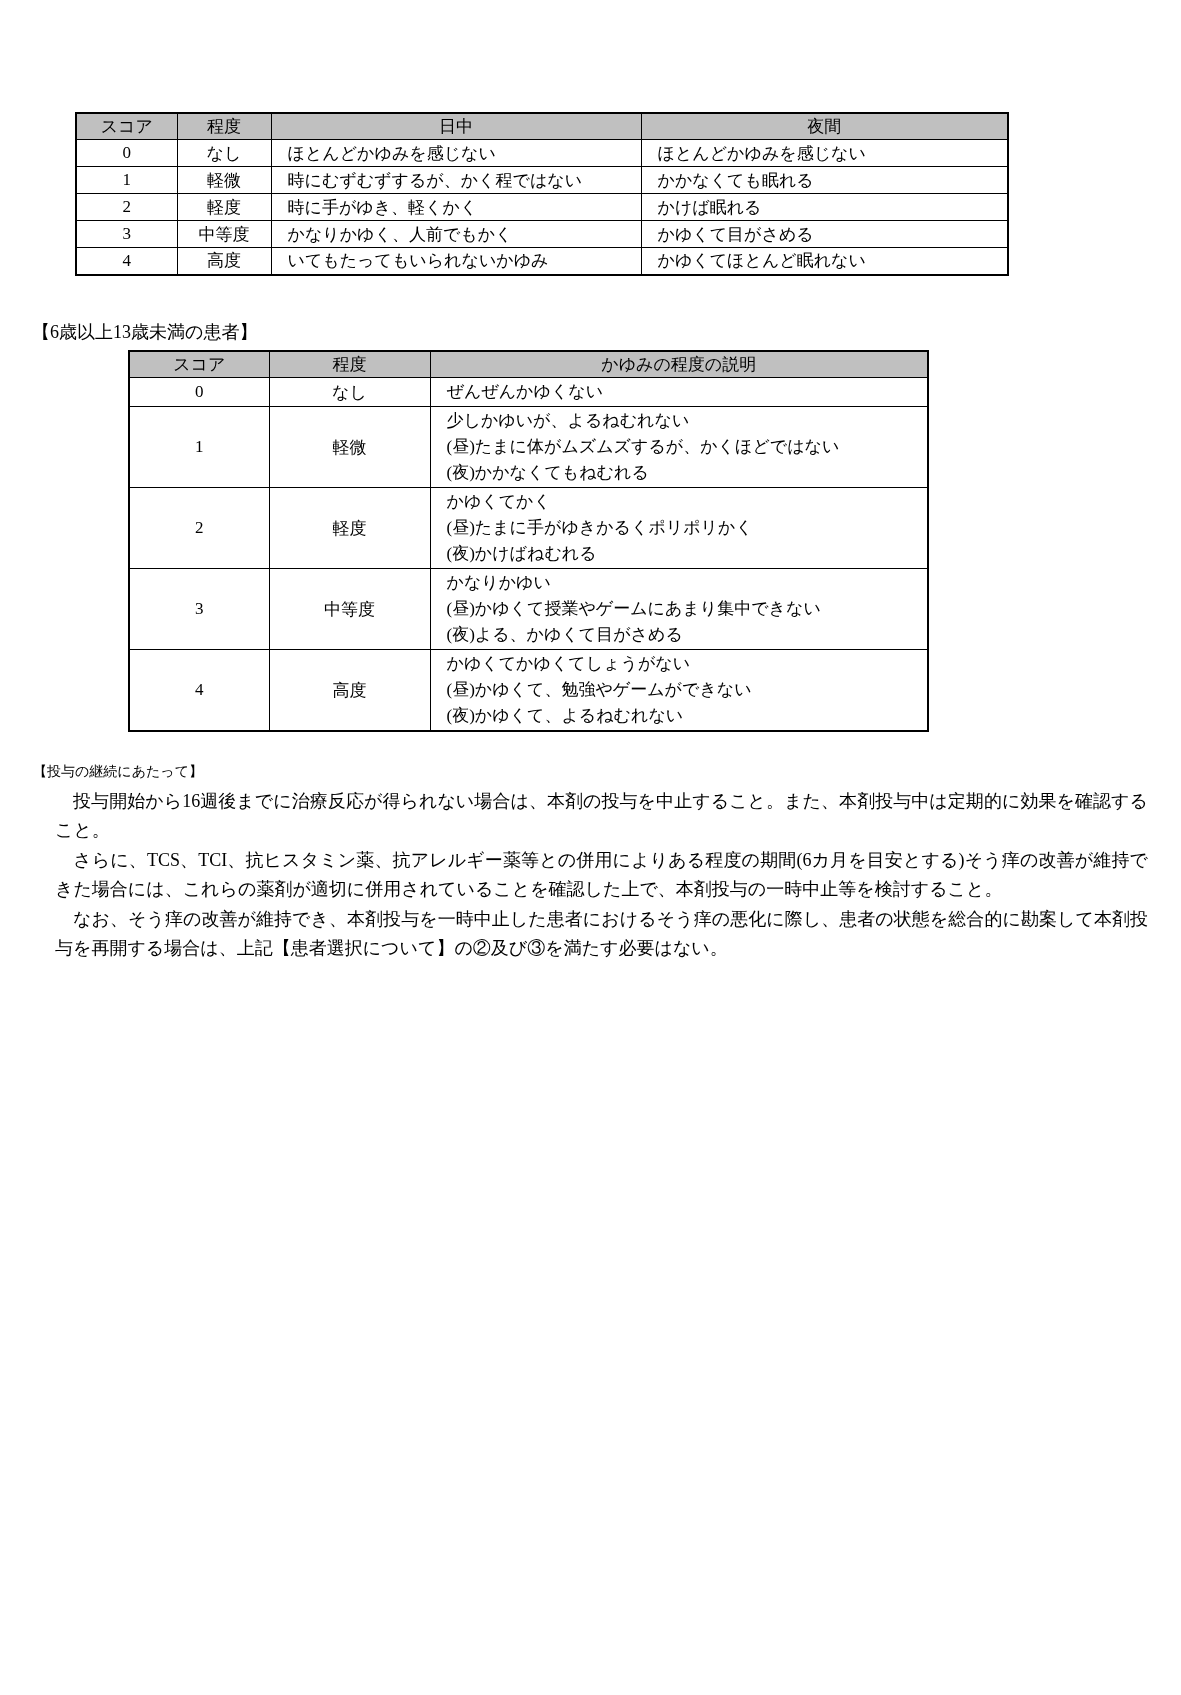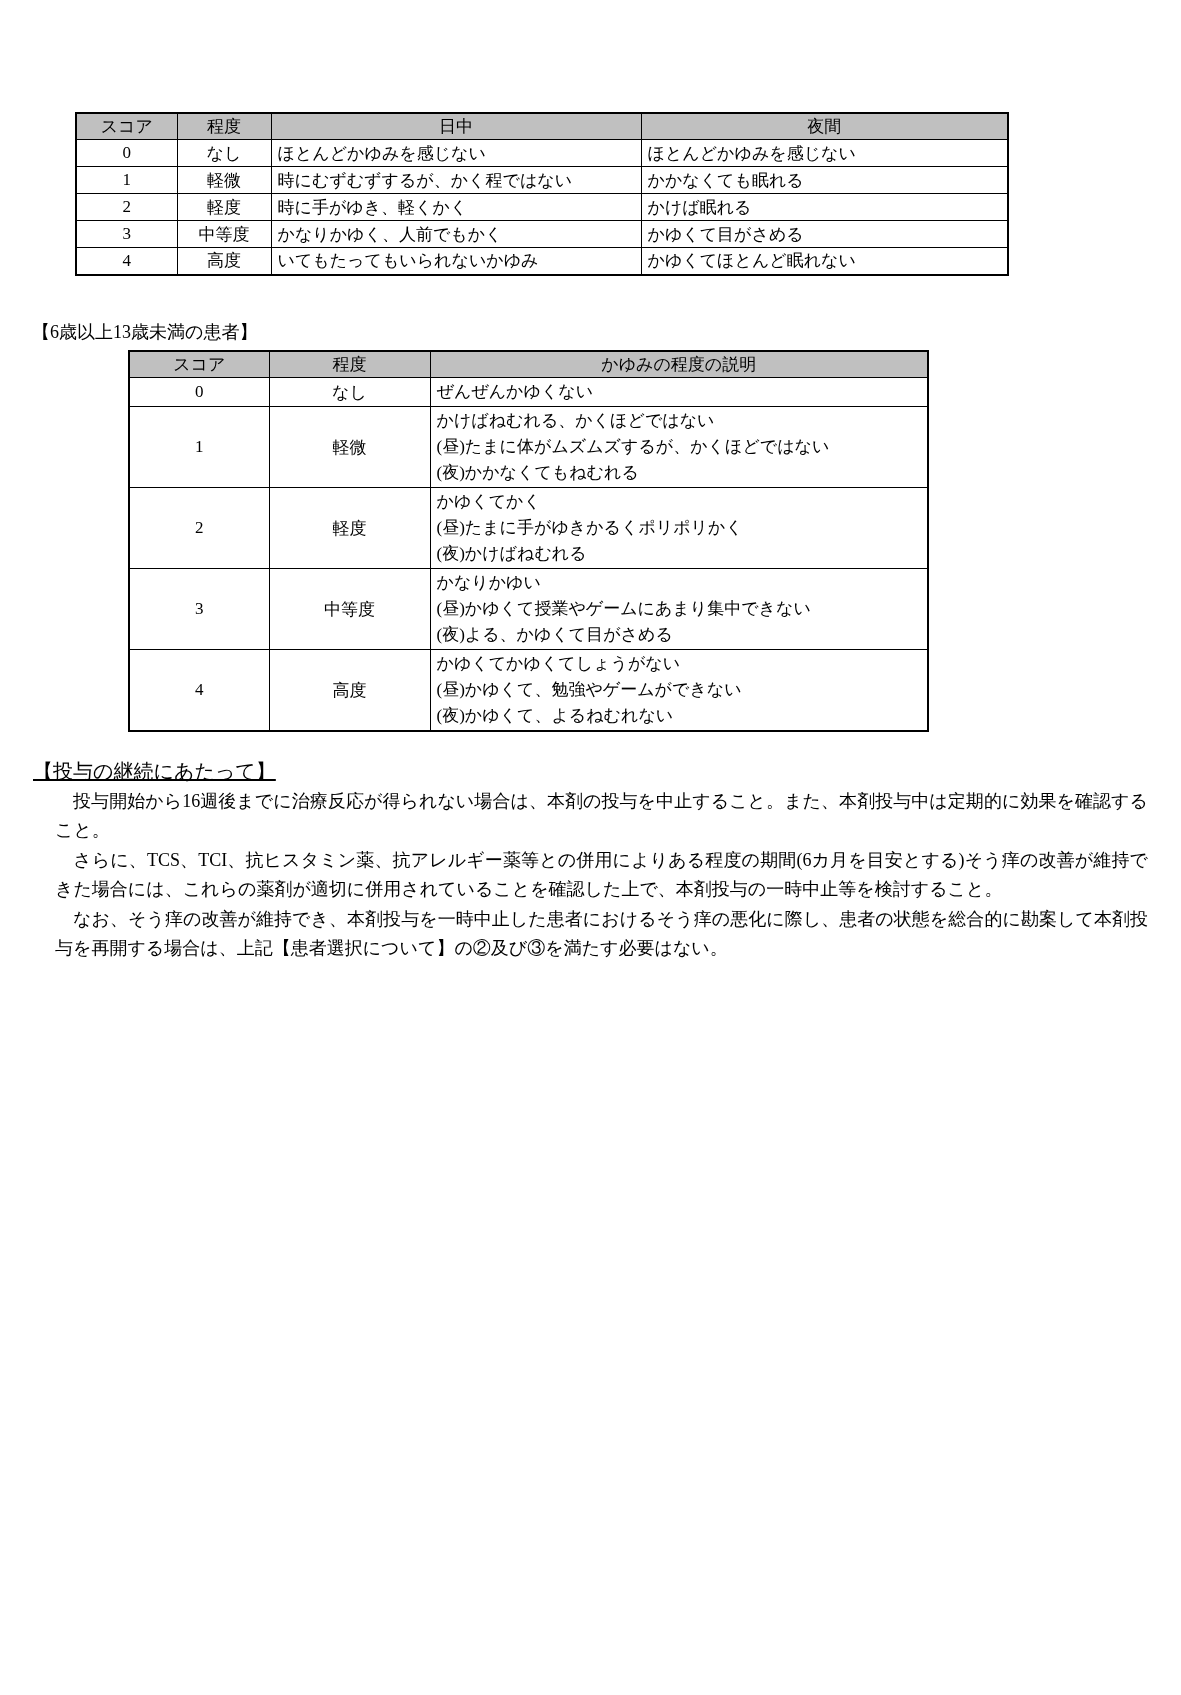--- a/index.html
+++ b/index.html
@@ -16,21 +16,21 @@
 
   table {
     border-collapse: collapse;
     table-layout: fixed;
     width: 100%;
   }
   th, td {
     border: 1px solid #000;
     font-weight: normal;
     font-size: 17px;
-    padding: 1px 6px;
+    padding: 1px 16px;
     vertical-align: middle;
     overflow: hidden;
   }
   th { background: #c0c0c0; text-align: center; }
   td.center { text-align: center; padding: 1px 2px; }
 
   .t1-wrap {
     position: absolute;
     left: 75px; top: 112px;
     width: 934px;
@@ -56,24 +56,23 @@
   .t2-wrap td div { line-height: 26px; }
 
   .text-block {
     position: absolute;
     left: 33px; top: 757px;
     width: 1115px;
     font-size: 18px;
     line-height: 29.5px;
   }
   .text-block h2 {
-    font-size: 20px;
+    font-size: 14px;
     font-weight: normal;
     line-height: 29.5px;
-    text-decoration: underline;
   }
   .text-block p {
     text-align: justify;
     margin-left: 22px;
   }
 </style>
 </head>
 <body>
 
 <div class="page">
@@ -150,21 +149,21 @@
             <td class="center">0</td>
             <td class="center">なし</td>
             <td>
               <div>ぜんぜんかゆくない</div>
             </td>
           </tr>
           <tr>
             <td class="center">1</td>
             <td class="center">軽微</td>
             <td>
-              <div>かけばねむれる、かくほどではない</div>
+              <div>少しかゆいが、よるねむれない</div>
               <div>(昼)たまに体がムズムズするが、かくほどではない</div>
               <div>(夜)かかなくてもねむれる</div>
             </td>
           </tr>
           <tr>
             <td class="center">2</td>
             <td class="center">軽度</td>
             <td>
               <div>かゆくてかく</div>
               <div>(昼)たまに手がゆきかるくポリポリかく</div>

